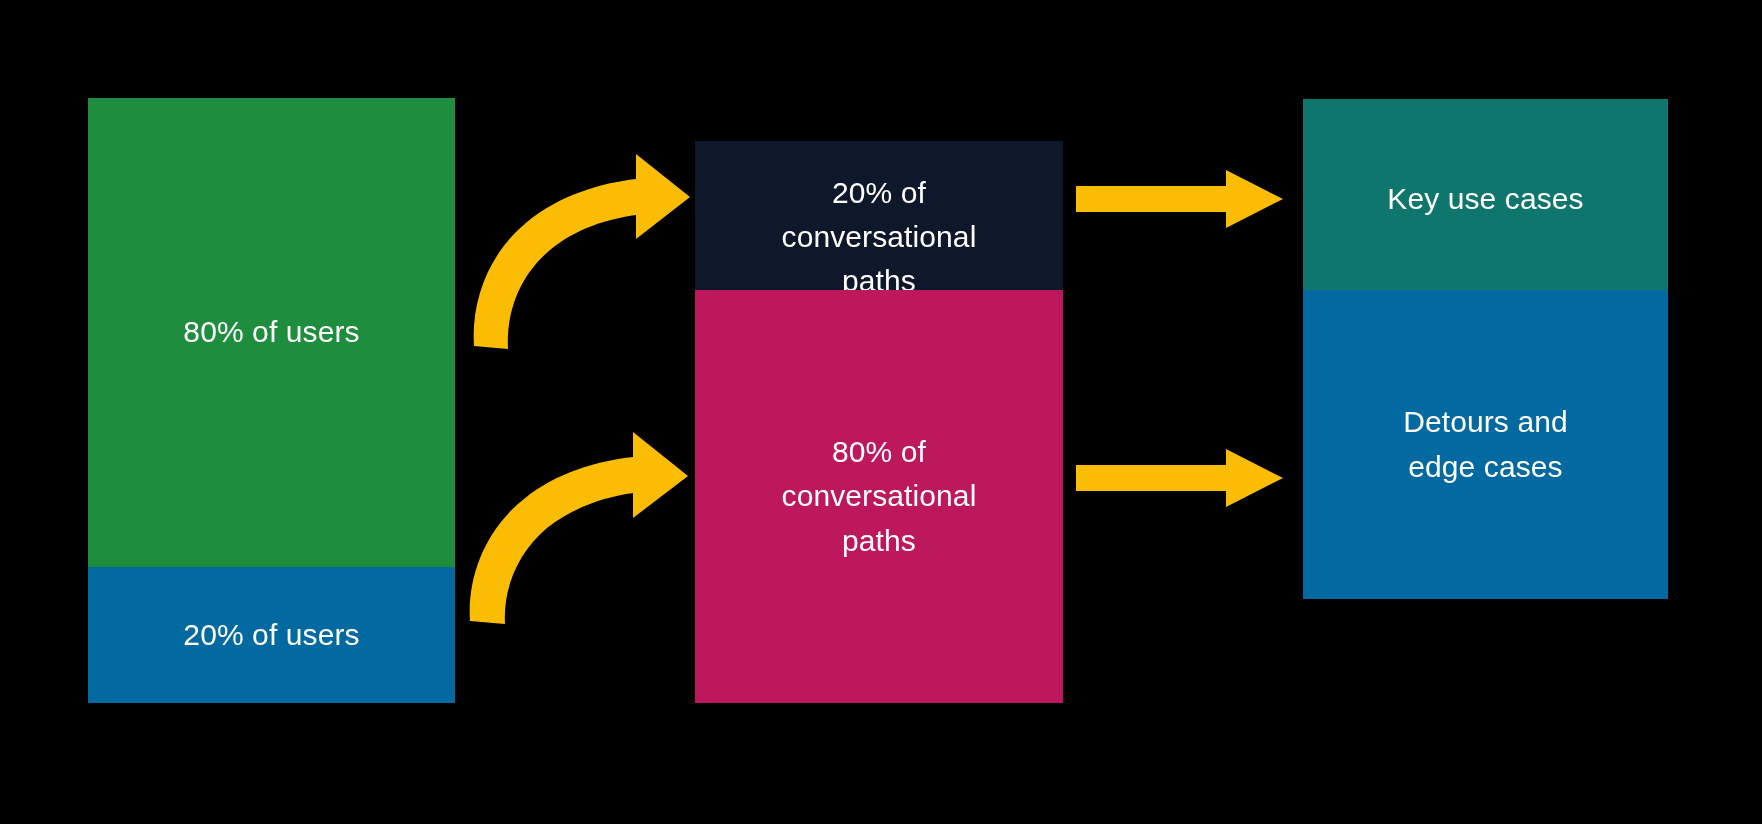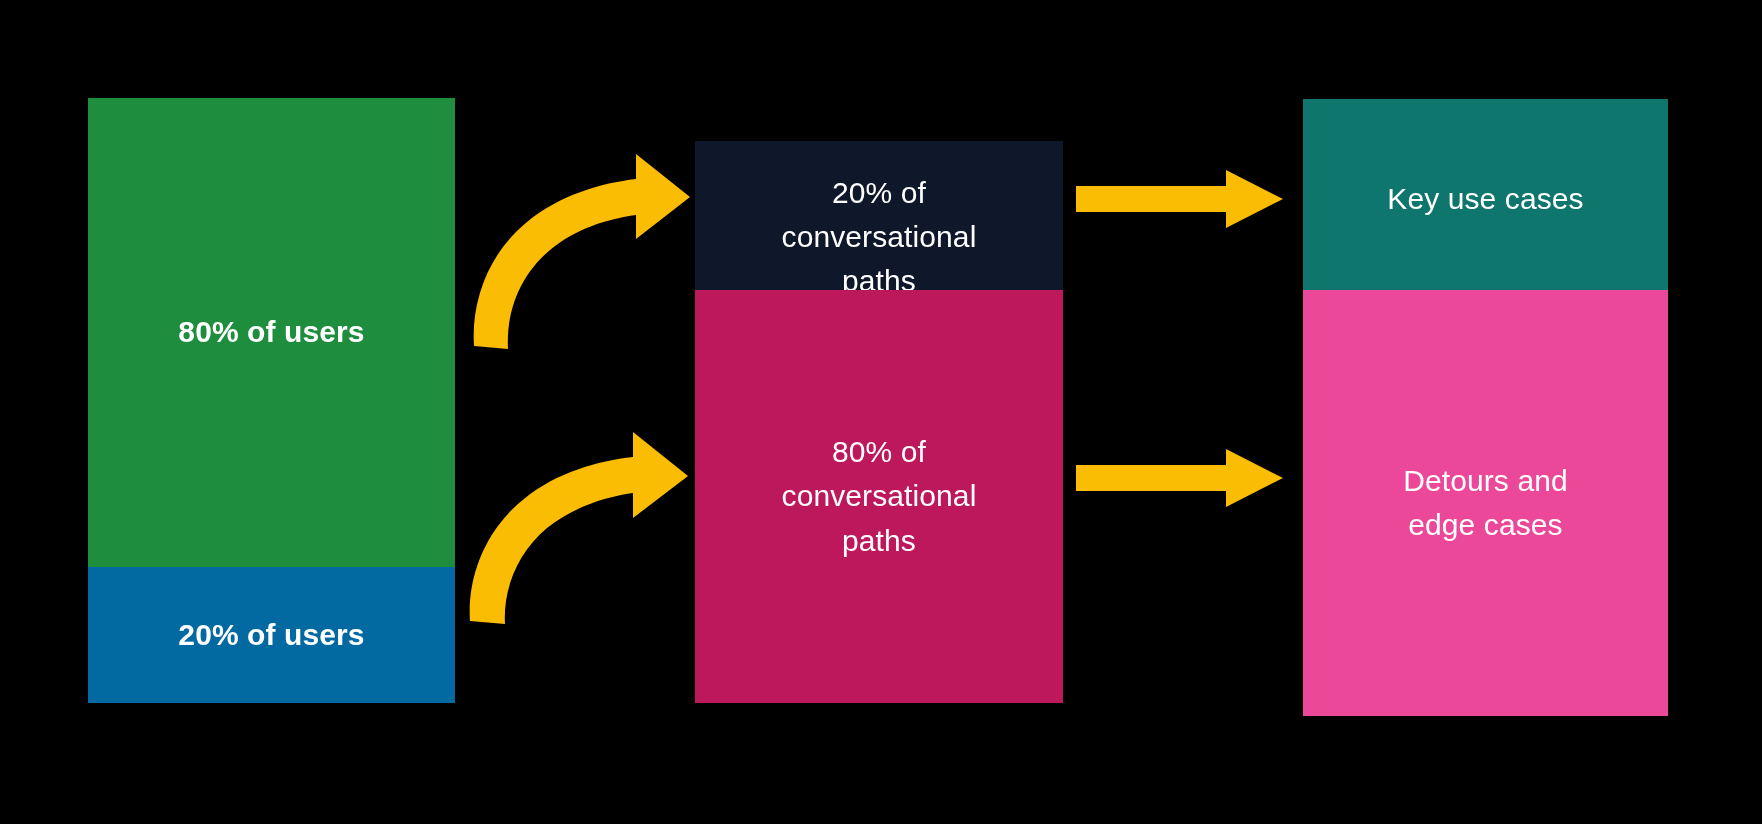--- a/index.html
+++ b/index.html
@@ -39,31 +39,31 @@
     letter-spacing: 0.1px;
     padding: 0 10px;
     white-space: pre-line;
   }
 
   
   #col-users      { left: 88px;  top: 98px; width: 367px; height: 605px; }
   #seg-users-major{ top: 0px;    height: 469px; background: #1E8E3E; }
   #seg-users-minor{ top: 469px;  height: 136px; background: #0369a1; }
   #seg-users-major .seg-label,
-  #seg-users-minor .seg-label { font-size: 30px; font-weight: bold; }
+  #seg-users-minor .seg-label { font-size: 30px; }
 
   
   #col-paths       { left: 695px; top: 99px; width: 368px; height: 604px; }
   #seg-paths-minor { top: 0px;    height: 192px; background: #0f172a; margin-top: 42px; }
   #seg-paths-major { top: 191px;  height: 413px; background: #be185d; }
 
   
   #col-outcomes       { left: 1303px; top: 99px; width: 365px; height: 604px; }
   #seg-outcome-key    { top: 0px;     height: 200px; background: #0f766e; }
-  #seg-outcome-detour { top: 191px;   height: 426px; background: #ec4899; }
+  #seg-outcome-detour { top: 191px;   height: 309px; background: #0369a1; }
 
   
   .arrow-layer {
     position: absolute;
     left: 0;
     top: 0;
     width: 1762px;
     height: 824px;
     pointer-events: none;
   }

